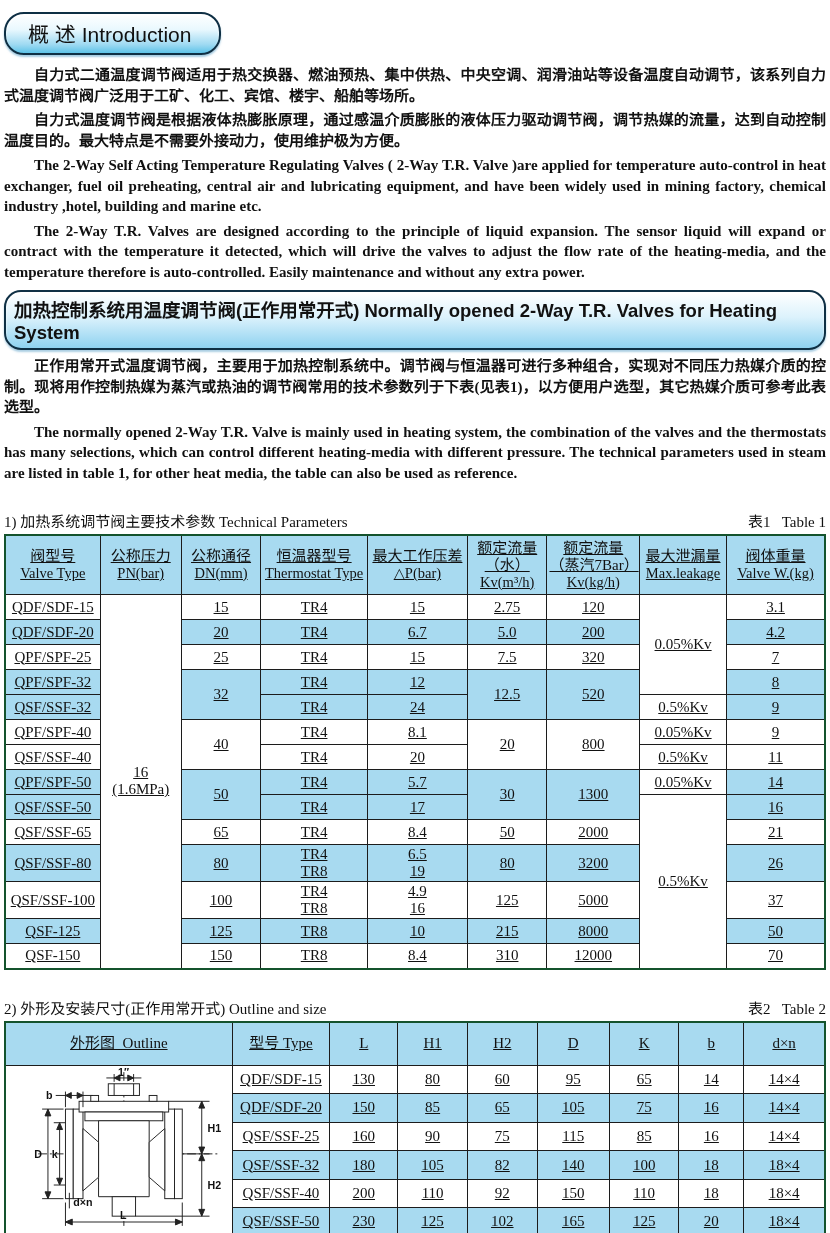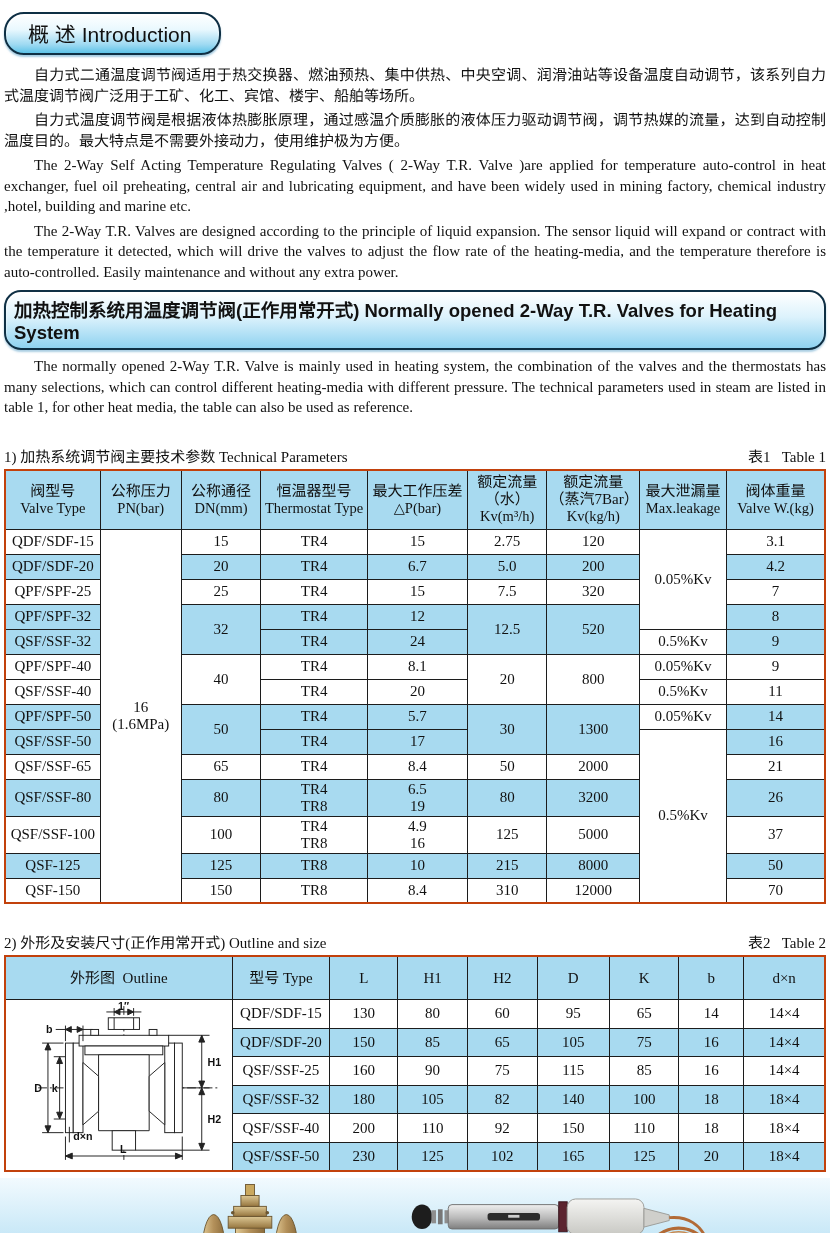--- a/index.html
+++ b/index.html
@@ -18,31 +18,31 @@
     font-family:"Liberation Sans","DejaVu Sans",sans-serif;font-weight:normal;font-size:21px;
   }
   .banner{
     margin:8px 0 6px 0;padding:4px 8px;text-align:left;
     border:2px solid #0e2f44;border-radius:17px;
     background:linear-gradient(180deg,#ffffff 0%,#dcf2fc 45%,#8fd2f0 100%);
     box-shadow:0 2px 2px rgba(90,160,200,.5), inset 0 2px 2px #fff;
     font-family:"Liberation Sans","DejaVu Sans",sans-serif;font-weight:bold;font-size:18.5px;
   }
   
-  .para{margin:4px 0;text-indent:2em;font-size:15px;line-height:20.5px;text-align:justify;}
+  .para{margin:4px 0;text-indent:2em;font-size:15px;line-height:20.5px;text-align:justify;font-weight:bold;}
   
   .cap{display:flex;justify-content:space-between;align-items:flex-end;
        margin:8px 0 3px 0;font-size:15px;gap:10px;}
   .cap-right{white-space:pre;margin-top:19px;}
   
   table{width:100%;border-collapse:collapse;table-layout:fixed;}
   th,td{border:1px solid #1c1c1c;text-align:center;vertical-align:middle;
         padding:1px 2px;font-size:15px;line-height:17px;white-space:pre-line;
         overflow:hidden;}
-  table{border:2px solid #c2410c;}
+  table{border:2px solid #14532d;text-decoration:underline;}
   thead th{background:#a8daf0;font-weight:normal;}
   #t1 thead th{height:56px;}
   #t2 thead th{height:40px;}
   .hzh{font-size:15px;}
   .hen{font-size:14.5px;}
   tr.rn{height:25px;}
   tr.rt{height:36px;}
   tr.b td{background:#a8daf0;}
   tr.w td{background:#ffffff;}
   td.wh{background:#ffffff !important;}
@@ -67,20 +67,21 @@
   <div class="pill">
     <span>概 述 Introduction</span>
   </div>
   <p class="para">自力式二通温度调节阀适用于热交换器、燃油预热、集中供热、中央空调、润滑油站等设备温度自动调节，该系列自力式温度调节阀广泛用于工矿、化工、宾馆、楼宇、船舶等场所。</p>
   <p class="para">自力式温度调节阀是根据液体热膨胀原理，通过感温介质膨胀的液体压力驱动调节阀，调节热媒的流量，达到自动控制温度目的。最大特点是不需要外接动力，使用维护极为方便。</p>
   <p class="para">The 2-Way Self Acting Temperature Regulating Valves ( 2-Way T.R. Valve )are applied for temperature auto-control in heat exchanger, fuel oil preheating, central air and lubricating equipment,  and have been widely used in mining factory, chemical industry ,hotel, building and marine etc.</p>
   <p class="para">The 2-Way T.R. Valves are designed according to the principle of liquid expansion. The sensor liquid will expand or contract with the temperature it detected, which will drive the valves to adjust the flow rate of the heating-media, and the temperature therefore is auto-controlled. Easily maintenance and without any extra power.</p>
 
   
   <div class="banner">加热控制系统用温度调节阀(正作用常开式) Normally opened 2-Way T.R. Valves for Heating System</div>
+  <p class="para">正作用常开式温度调节阀，主要用于加热控制系统中。调节阀与恒温器可进行多种组合，实现对不同压力热媒介质的控制。现将用作控制热媒为蒸汽或热油的调节阀常用的技术参数列于下表(见表1)，以方便用户选型，其它热媒介质可参考此表选型。</p>
   <p class="para">The normally opened 2-Way T.R. Valve is mainly used in heating system, the combination of the valves and the thermostats has many selections, which can control different heating-media with different pressure. The technical parameters used in steam are listed in table 1, for other heat media, the table can also be used as reference.</p>
 
   
   <div class="cap">
     <span>1) 加热系统调节阀主要技术参数  Technical Parameters</span>
     <span class="cap-right">表1   Table 1</span>
   </div>
   <table id="t1">
     <colgroup>
       <col style="width:11.6%">

